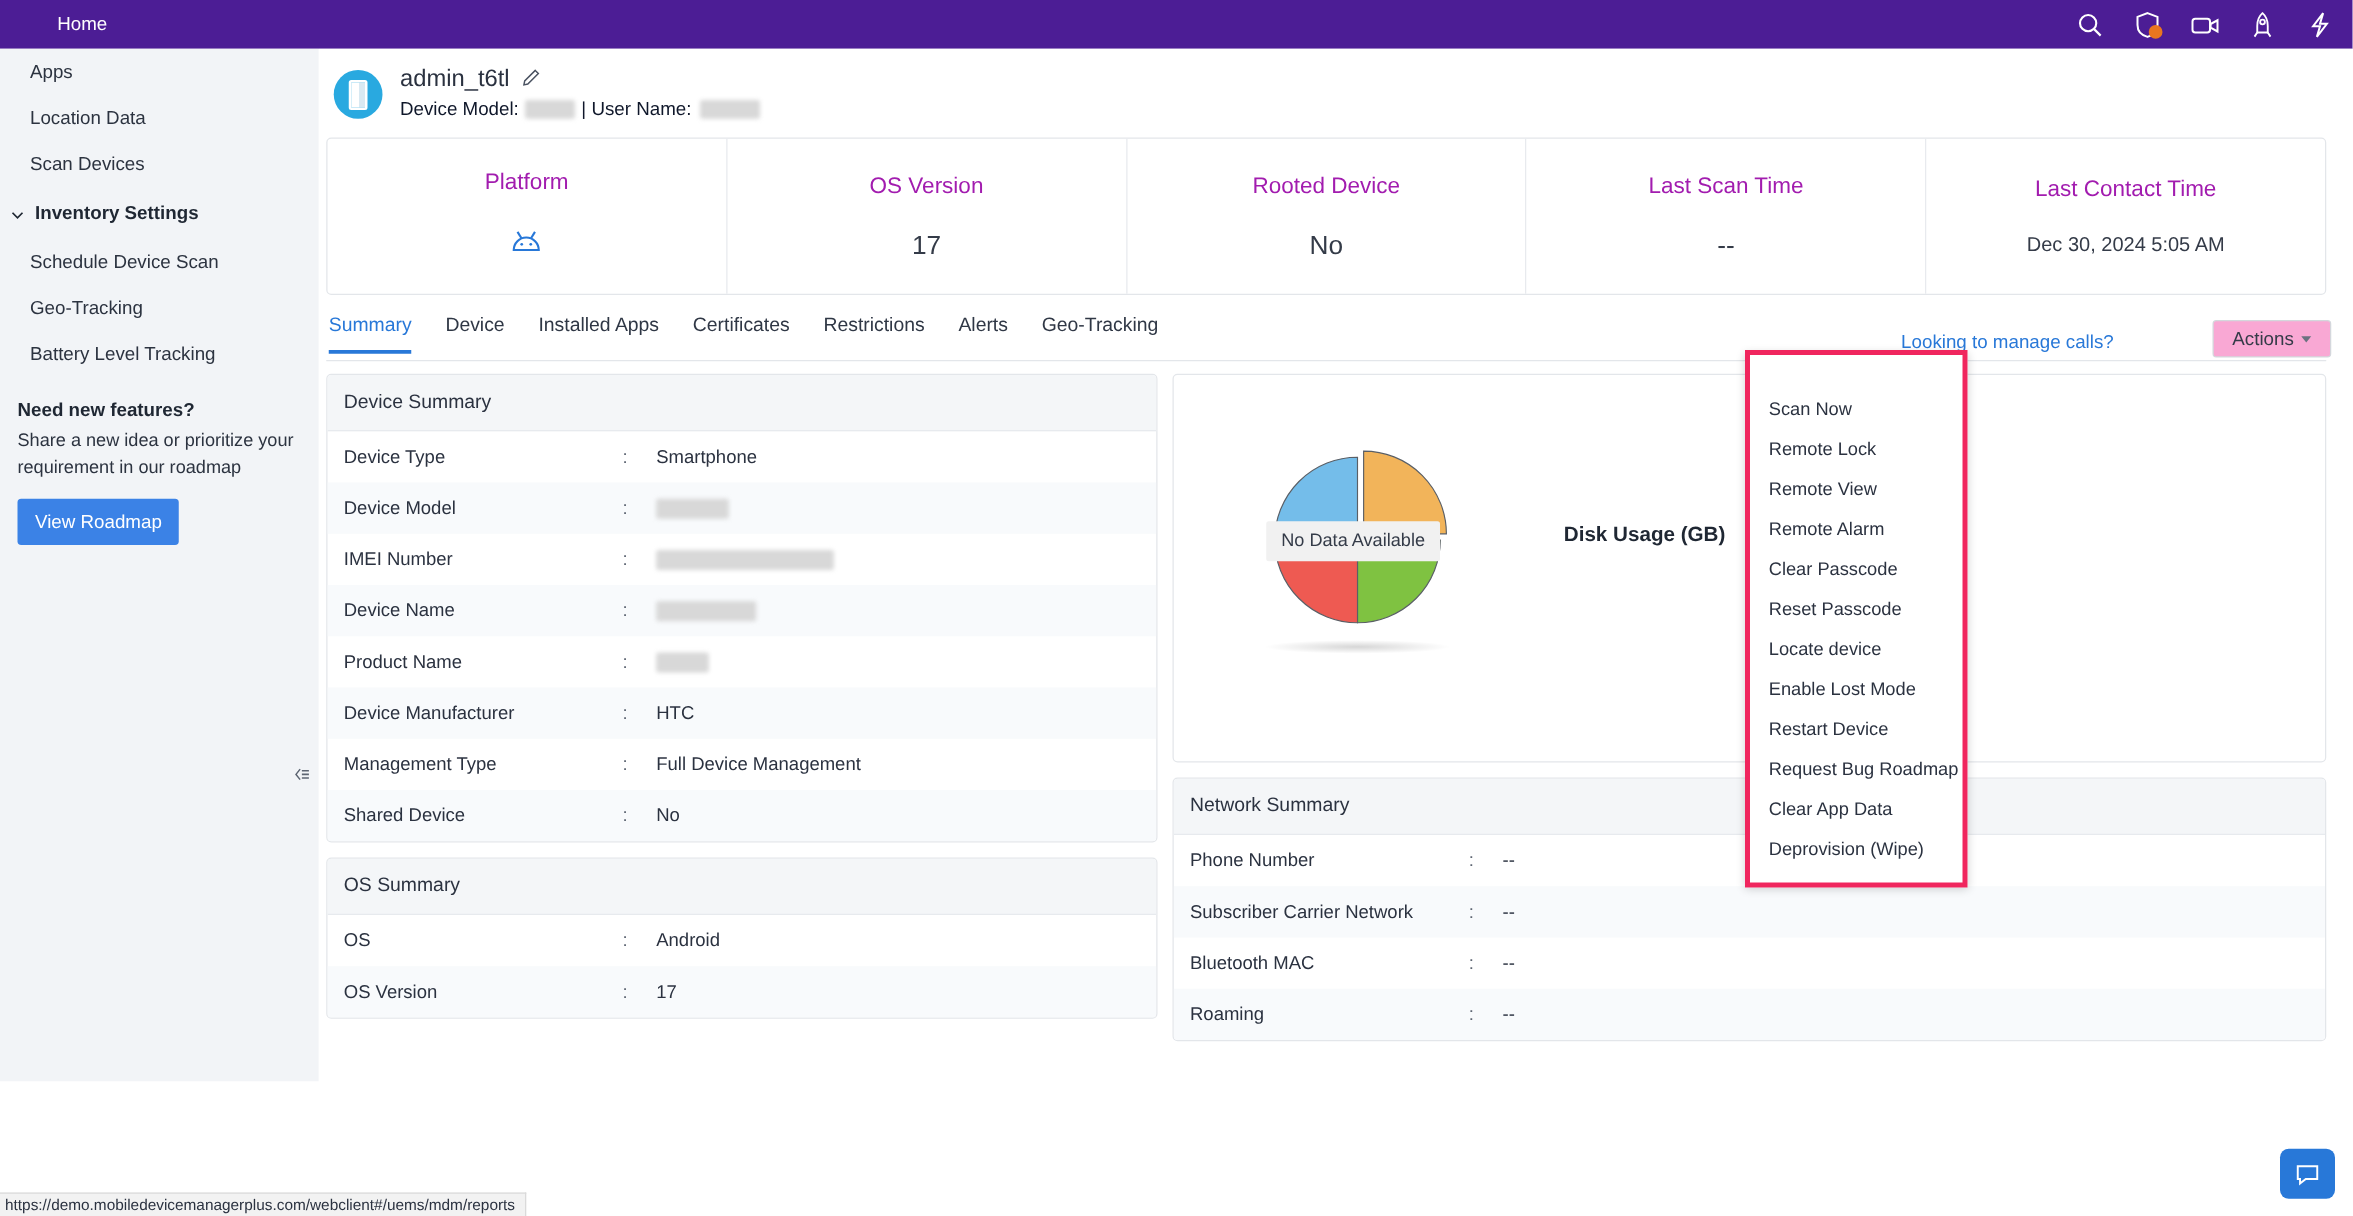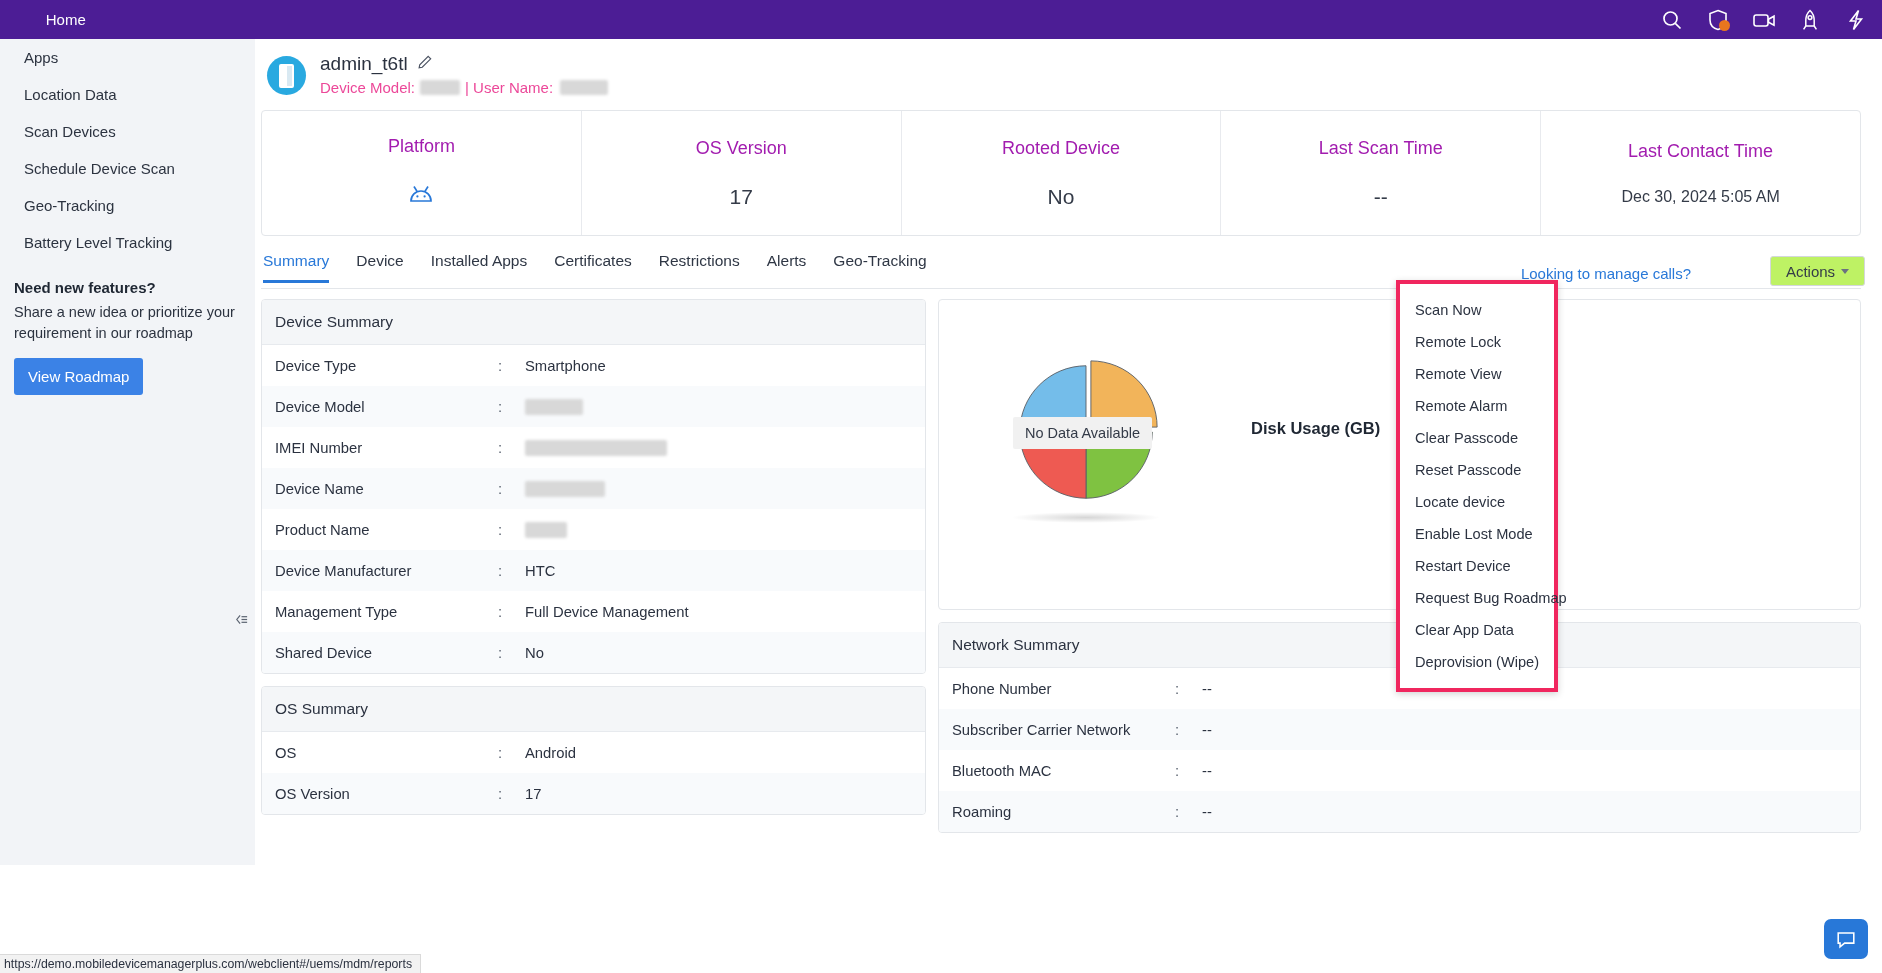--- a/index.html
+++ b/index.html
@@ -61,21 +61,21 @@
     width: 39px; height: 39px; border-radius: 50%; background: #29a9e0;
     display: flex; align-items: center; justify-content: center; flex: none; margin-top: 3px;
   }
   #dev-avatar .phone {
     width: 15px; height: 24px; border: 2px solid #fff; border-radius: 2px;
     background: linear-gradient(90deg,#ffffff 0 55%, #d9e9f2 55% 100%);
   }
   #dev-text { margin-left: 14px; }
   #dev-name-row { display: flex; align-items: center; gap: 9px; }
   #dev-name { font-size: 19px; color: #2b3240; }
-  #dev-sub { font-size: 15px; color: #ec4899; margin-top: 4px; display: flex; align-items: center; gap: 0px; }
+  #dev-sub { font-size: 15px; color: #0f172a; margin-top: 4px; display: flex; align-items: center; gap: 0px; }
   .redact { display: inline-block; background: #d8d8d8; border-radius: 2px; vertical-align: middle;
             filter: blur(1.6px); }
 
   
   #strip {
     margin: 14px 21px 0 6px; border: 1px solid #e3e6ea; border-radius: 4px;
     height: 126px; display: flex;
   }
   .strip-cell { flex: 1; display: flex; flex-direction: column; align-items: center; justify-content: center;
                 border-right: 1px solid #e8eaee; }
@@ -85,32 +85,32 @@
   .strip-value.small { font-size: 16px; text-align: center; }
 
   
   #tabrow { position: relative; margin: 16px 21px 0 6px; border-bottom: 1px solid #e3e6ea; height: 37px; }
   #tabs { display: flex; gap: 27px; padding-left: 2px; }
   .tab { font-size: 15.5px; color: #2f3745; padding-bottom: 10px; cursor: pointer; white-space: nowrap; }
   .tab.active { color: #2878d8; border-bottom: 3px solid #2878d8; }
   #calls-link { position: absolute; right: 170px; bottom: 6px; font-size: 15px; color: #2878d8; cursor: pointer; }
   #actions-btn {
     position: absolute; right: -4px; bottom: 2px; width: 95px; height: 30px;
-    border: 1px solid #d4d7dc; background: #bef264; border-radius: 3px;
+    border: 1px solid #d4d7dc; background: #f9a8d4; border-radius: 3px;
     font-size: 15px; color: #343b48; font-family: inherit; cursor: pointer;
     display: flex; align-items: center; justify-content: center; gap: 6px;
   }
   .caret { width:0;height:0;border-left:4px solid transparent;border-right:4px solid transparent;
            border-top:5px solid #6b7280; }
 
   
   #actions-menu {
-    position: absolute; left: 1141px; top: 241px; width: 162px;
+    position: absolute; left: 1141px; top: 241px; width: 178px;
     background: #fff; border: 4px solid #f0265e; box-shadow: 0 2px 7px rgba(0,0,0,.18);
-    padding: 10px 0 10px 0; z-index: 40;
+    padding: 28px 0 10px 0; z-index: 40;
   }
   .menu-item { font-size: 14.6px; color: #2b3240; padding: 8px 0 8px 15px; cursor: pointer; white-space: nowrap; }
 
   
   #cols { display: flex; margin: 10px 21px 0 6px; gap: 12px; }
   .card { border: 1px solid #e3e6ea; border-radius: 4px; overflow: hidden; }
   .card-title { background: #f4f6f8; font-size: 15.5px; color: #2b3240; padding: 13px 0 13px 13px;
                 border-bottom: 1px solid #e7eaee; }
   #left-col { width: 665px; }
   #right-col { flex: 1; }
@@ -199,20 +199,28 @@
   </div>
 </div>
 
 <div id="sidebar">
   <div id="side-top">
       <div class="side-link">Apps</div>
       <div class="side-link">Location Data</div>
       <div class="side-link">Scan Devices</div>
     </div>
 
+  <div class="side-group">
+    <span class="chev">
+      <svg viewBox="0 0 12 12" width="12" height="12" fill="none" stroke="#1f2733" stroke-width="1.4">
+        <path d="M2 4.2 L6 8.2 L10 4.2"></path>
+      </svg>
+    </span>
+    <span>Inventory Settings</span>
+  </div>
 
   <div id="side-settings">
       <div class="side-link">Schedule Device Scan</div>
       <div class="side-link">Geo-Tracking</div>
       <div class="side-link">Battery Level Tracking</div>
     </div>
 
   <div id="roadmap-box">
     <div class="rm-title">Need new features?</div>
     <div class="rm-desc">Share a new idea or prioritize your</div>

